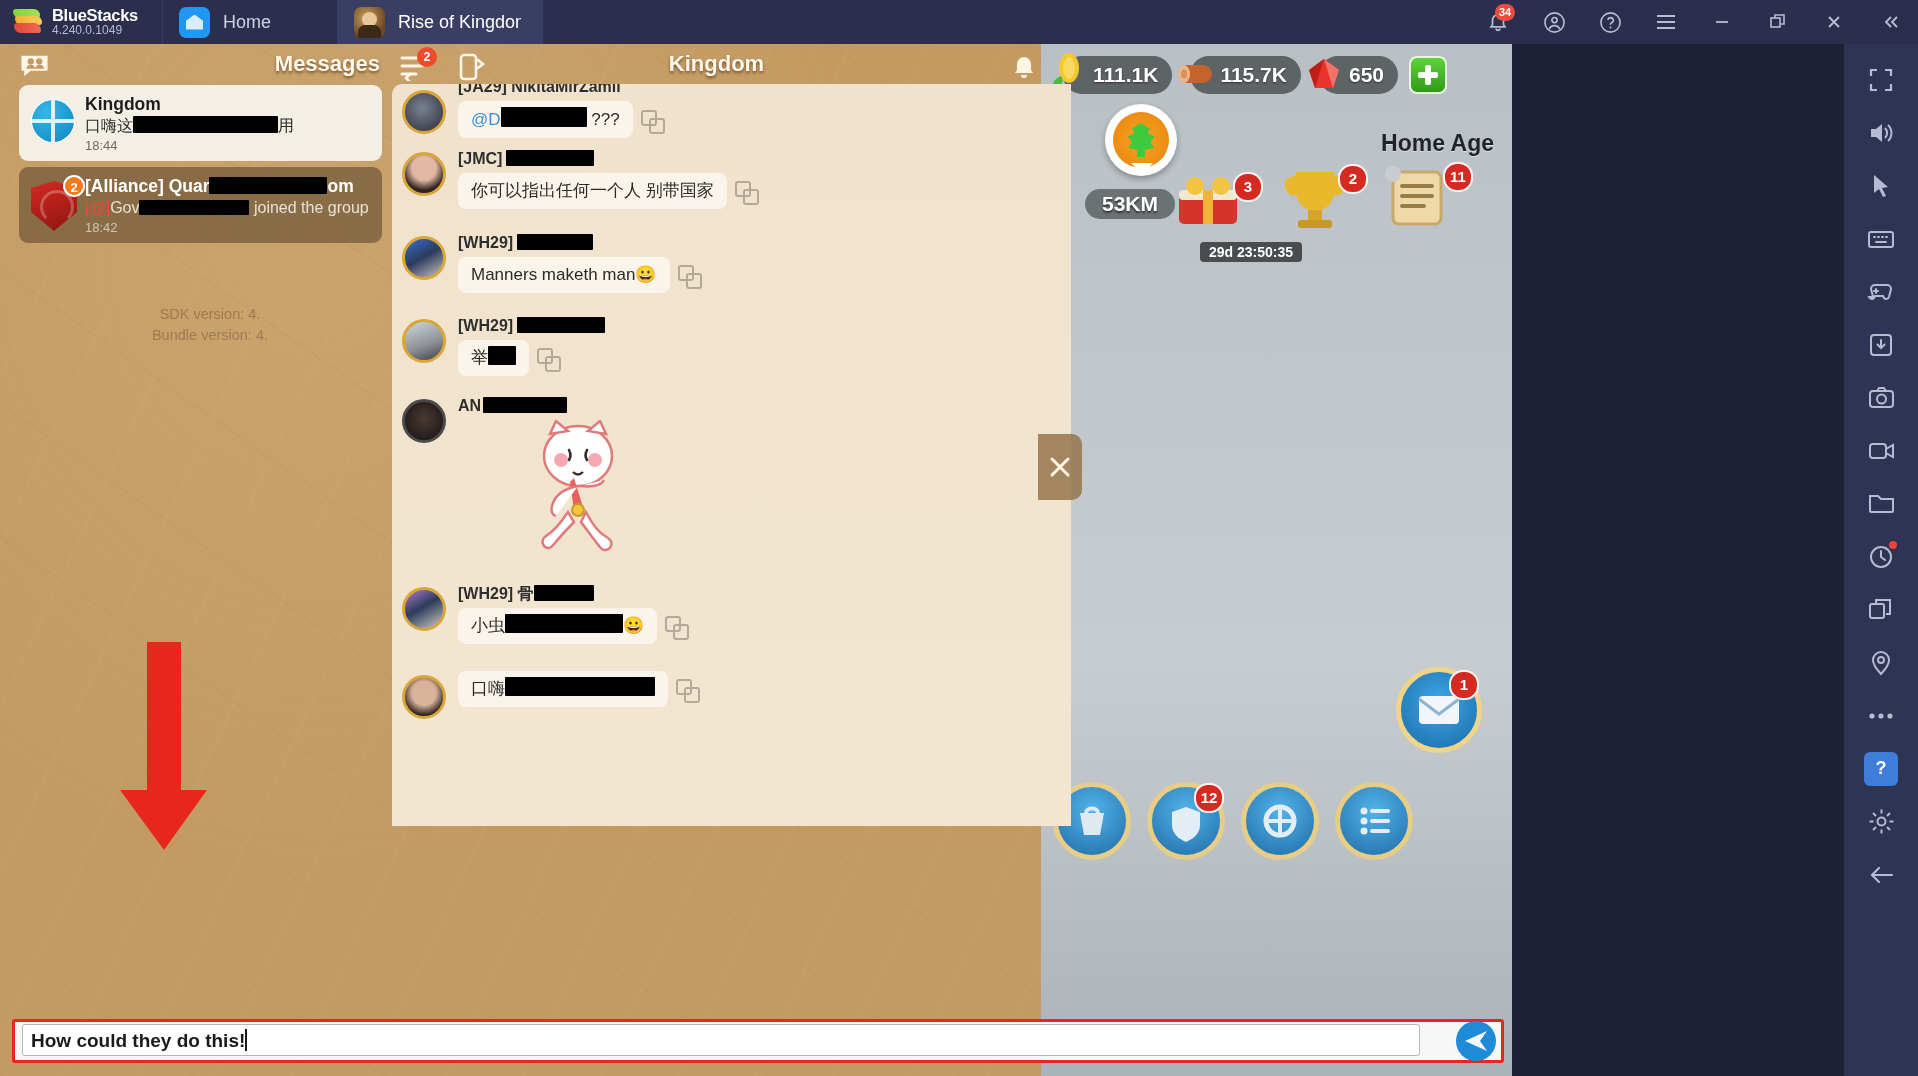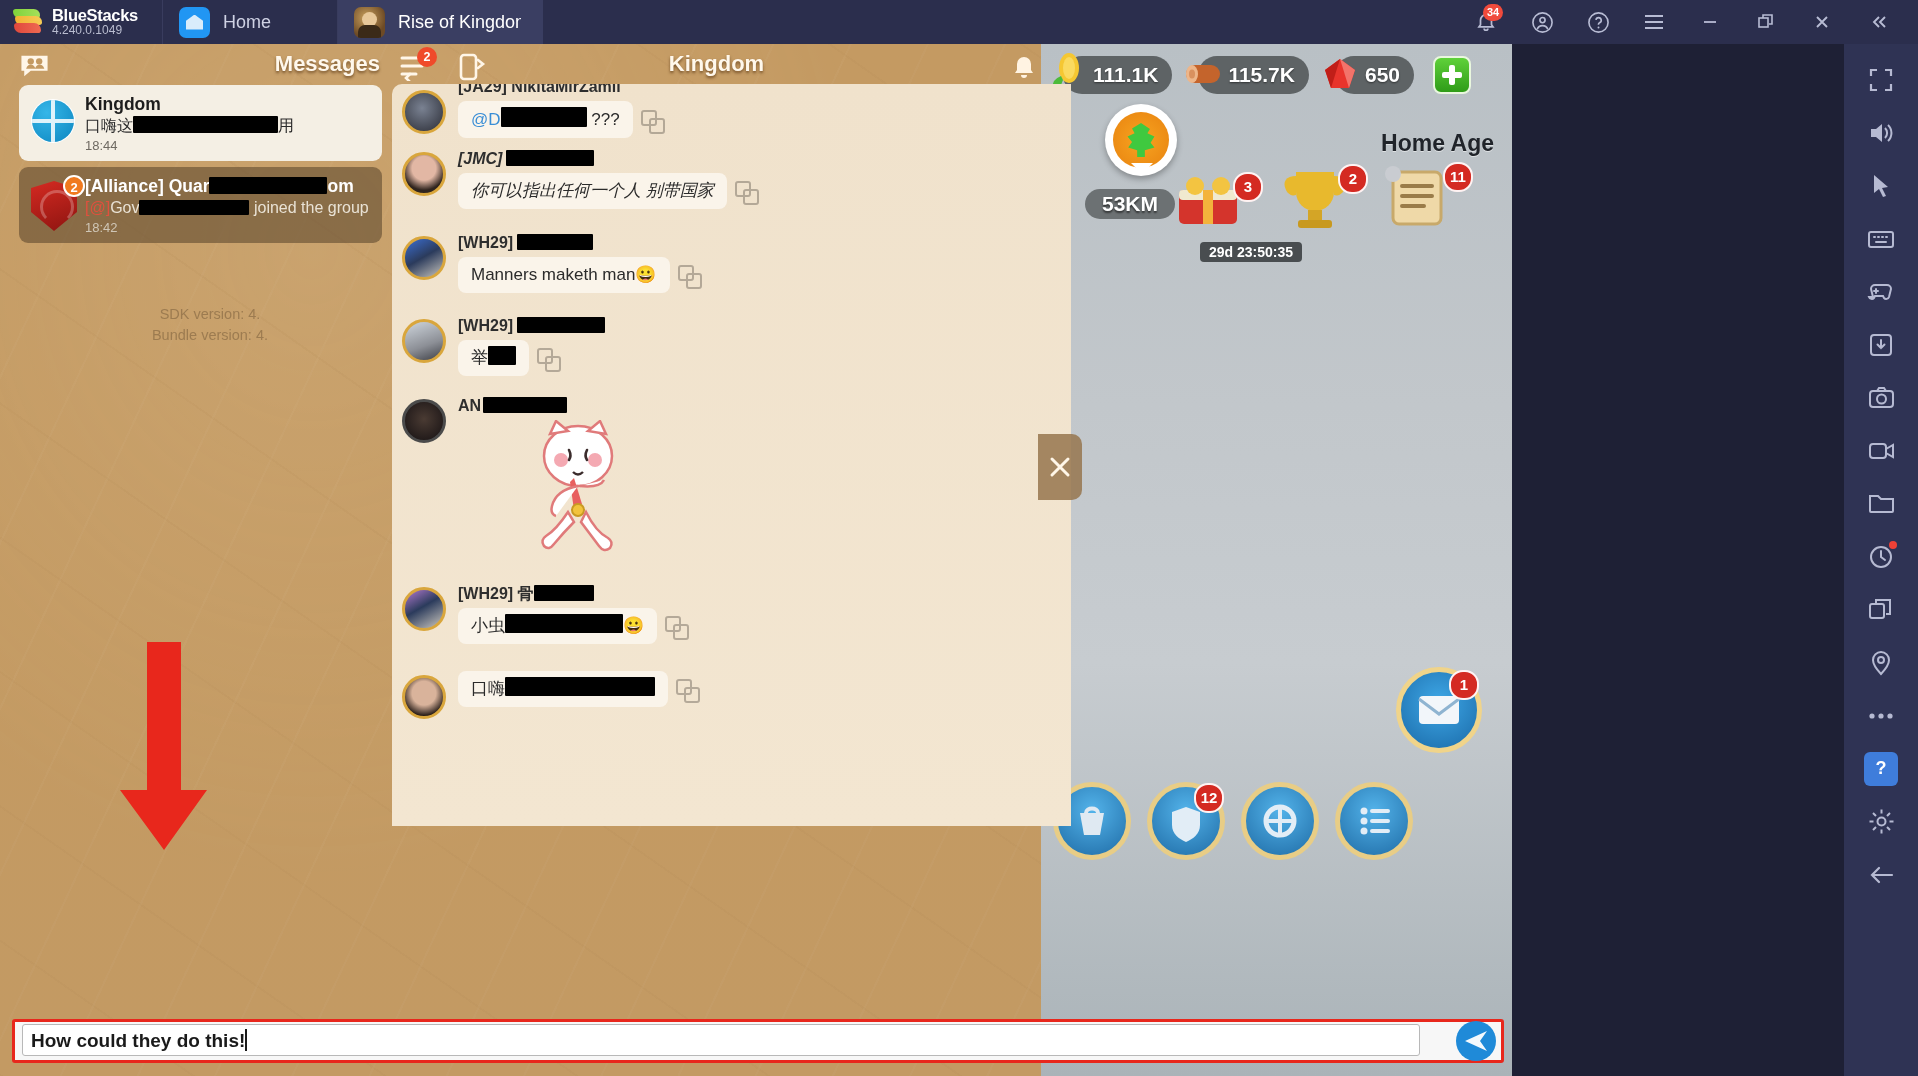--- a/index.html
+++ b/index.html
@@ -47,21 +47,21 @@
     content:""; position:absolute; left:8px; top:5px; width:15px;height:15px;border-radius:50%;
     background:#e8c89a;
   }
   .tab-ico.rok::after {
     content:""; position:absolute; left:4px; top:18px; width:23px;height:14px;border-radius:7px 7px 0 0;
     background:#3b2a18;
   }
   .tab-label { white-space: nowrap; overflow: hidden; }
 
   .tb-spacer { flex: 1; }
-  .tb-tools { display: flex; align-items: flex-end; gap: 12px; padding-right: 18px; }
+  .tb-tools { display: flex; align-items: flex-end; gap: 12px; padding-right: 6px; }
   .tb-btn {
     width: 44px; height: 44px; display: flex; align-items: center; justify-content: center;
     color: #b8bcd4; position: relative;
   }
   .tb-badge {
     position: absolute; top: 4px; right: 5px; background: #f04a3c; color: #fff;
     font-size: 11px; font-weight: bold; border-radius: 9px; min-width: 20px; height: 17px;
     line-height: 17px; text-align: center; padding: 0 3px;
   }
 
@@ -201,21 +201,21 @@
     border-radius: 8px; padding: 6px 13px; font-size: 17px; color: #2b2b2b;
     line-height: 24px; max-width: 520px;
   }
   .bubble .mention { color: #3a8ed6; }
   .bubble-wrap { position: relative; display: flex; align-items: flex-end; gap: 7px; }
   .tr-ico { width: 26px; height: 26px; opacity: .45; margin-bottom: 3px; flex: none; }
   .sticker { margin-left: 58px; width: 120px; height: 140px; position: relative; }
 
   
   .hud { position: absolute; left: 1041px; top: 0; width: 471px; height: 1032px; }
-  .res-bar { position: absolute; left: 8px; top: 12px; display: flex; align-items: center; gap: 12px; }
+  .res-bar { position: absolute; left: 8px; top: 12px; display: flex; align-items: center; gap: 4px; }
   .res {
     display: flex; align-items: center; height: 38px;
     background: rgba(58,62,64,.72); border-radius: 19px; padding: 0 14px 0 30px;
     color: #fff; font-size: 21px; font-weight: bold; margin-left: 14px;
     text-shadow: 0 1px 2px rgba(0,0,0,.5); position: relative;
   }
   .res-ico { position: absolute; left: -18px; top: -4px; width: 46px; height: 46px; }
   .gem-plus {
     width: 38px; height: 38px; border-radius: 8px; margin-left: 7px;
     background: linear-gradient(180deg,#5fd13a,#2f9c18);
@@ -583,21 +583,21 @@
             <div class="sender">[JA29] NikitaMirZamii</div>
             <div class="bubble-wrap" style="margin-top:4px;">
               <div class="bubble"><span class="mention">@D</span><span class="redact" style="width:86px;height:20px;"></span> <span>???</span></div>
               <svg class="tr-ico" viewBox="0 0 26 26" fill="none" stroke="#6b6257" stroke-width="2">
                   <rect x="2" y="2" width="14" height="14" rx="2"></rect>
                   <rect x="10" y="10" width="14" height="14" rx="2"></rect>
                 </svg>
             </div>
           </div>
 
-          <div class="row" style="height:84px;font-style:italic;">
+          <div class="row" style="height:84px;">
             <div class="ava a2" style="top:4px;"></div>
             <div class="sender"><span>[JMC]</span><span class="redact" style="width:88px;height:16px;margin-left:4px;"></span></div>
             <div class="bubble-wrap" style="margin-top:4px;">
               <div class="bubble">你可以指出任何一个人 别带国家</div>
               <svg class="tr-ico" viewBox="0 0 26 26" fill="none" stroke="#6b6257" stroke-width="2">
                   <rect x="2" y="2" width="14" height="14" rx="2"></rect>
                   <rect x="10" y="10" width="14" height="14" rx="2"></rect>
                 </svg>
             </div>
           </div>

